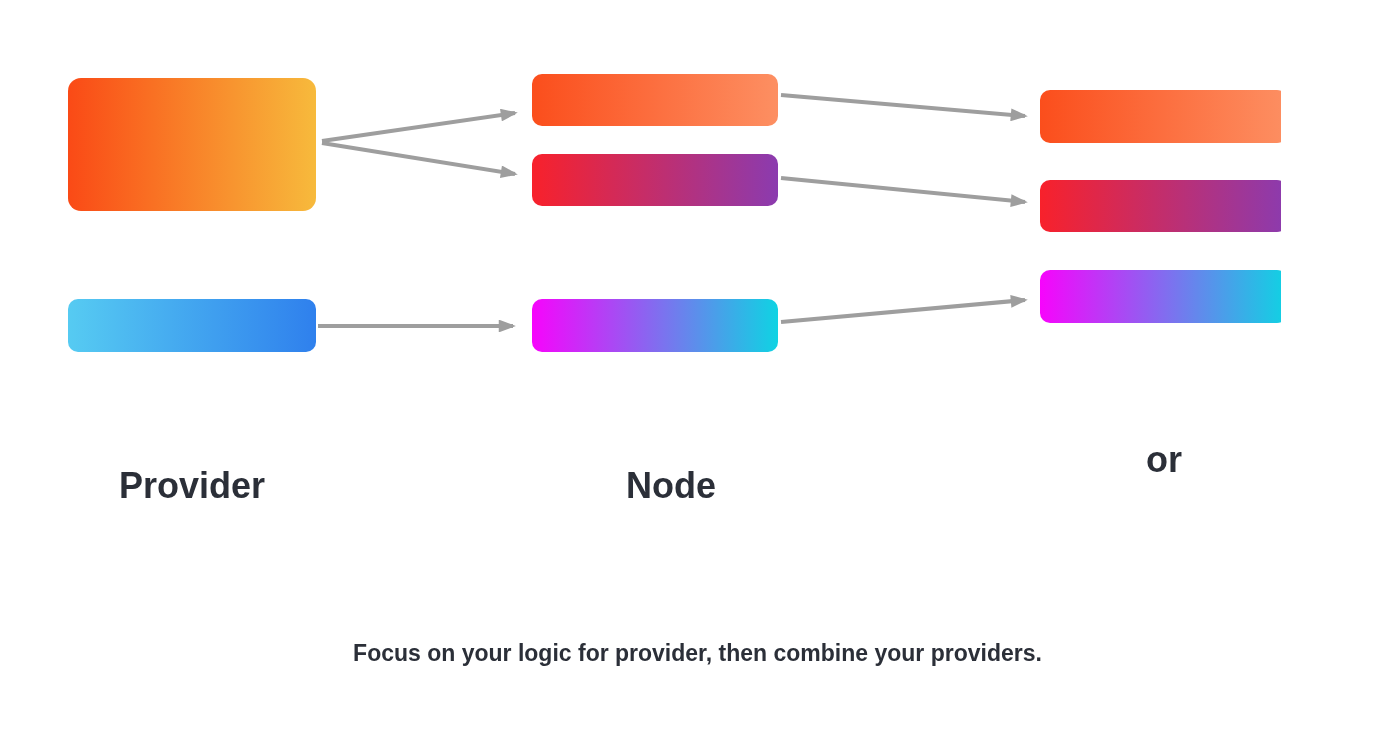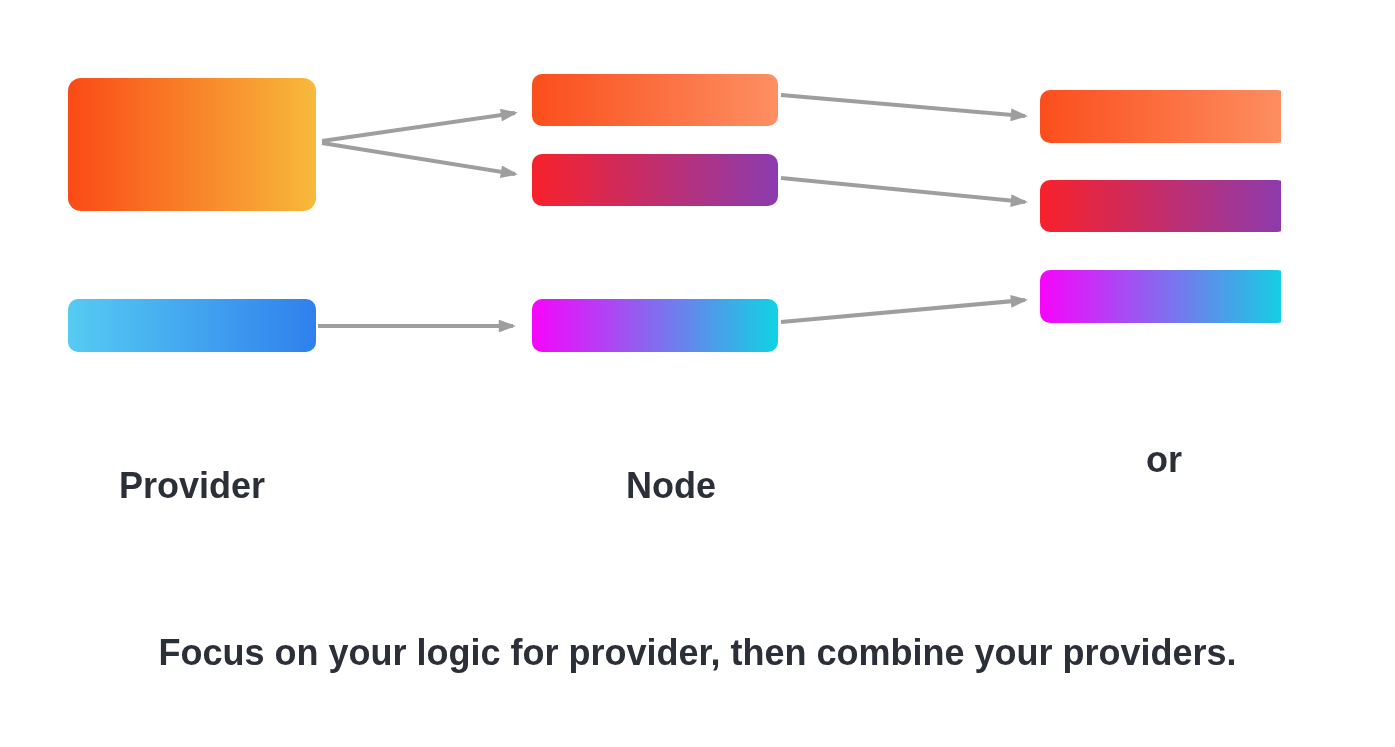--- a/index.html
+++ b/index.html
@@ -52,21 +52,21 @@
   .label-provider { left: 68px;  top: 464px; width: 248px; }
   .label-node     { left: 548px; top: 464px; width: 246px; }
   .label-view     { left: 998px; top: 438px; width: 332px; }
   .caption {
     position: absolute;
     left: 0; top: 632px;
     width: 1395px;
     text-align: center;
     color: var(--text-color, #2b2f38);
     font-weight: 700;
-    font-size: 36px;
+    font-size: 23px;
     line-height: 42px;
   }
 </style>
 </head>
 <body>
 
 <div class="stage">
 
   <svg class="arrows" width="1395" height="747" viewBox="0 0 1395 747" xmlns="http://www.w3.org/2000/svg">
     <defs>

